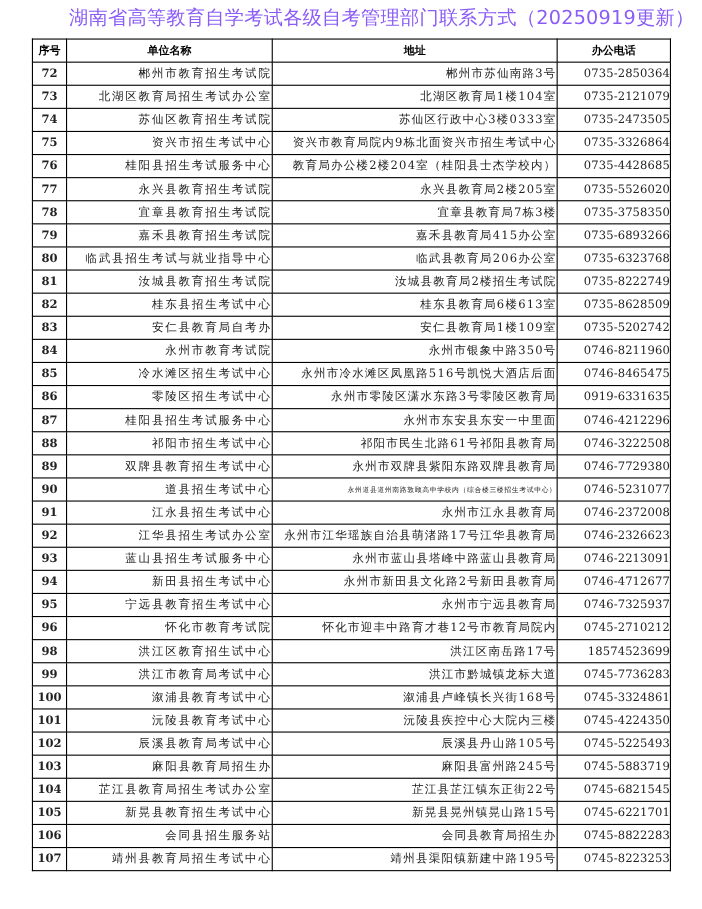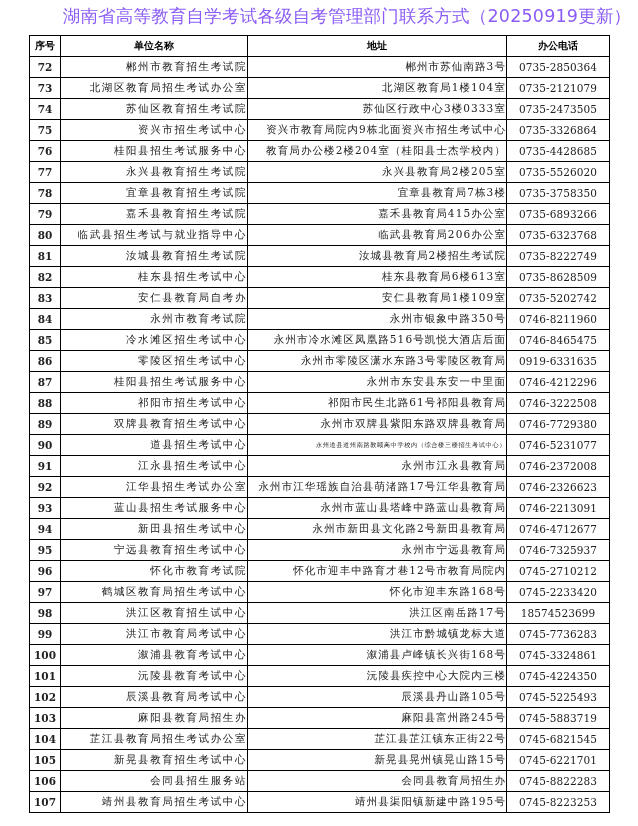--- a/index.html
+++ b/index.html
@@ -32,21 +32,21 @@
     font-weight: bold;
     font-size: 10px;
     color: #000000;
     text-align: center;
   }
   table.contacts td { height: 20px; font-size: 10.5px; }
   td.c-no { text-align: center; font-weight: bold; }
   td.c-name { text-align: right; padding-left: 3px; letter-spacing: 1.6px; }
   td.c-addr { text-align: right; padding-left: 3px; letter-spacing: 1.1px; }
   td.c-addr.small { font-size: 6.2px; letter-spacing: 0.6px; }
-  td.c-phone { text-align: center; letter-spacing: 0.1px; }
+  td.c-phone { text-align: right; letter-spacing: 0.1px; }
   col.w-no { width: 31px; }
   col.w-name { width: 187px; }
   col.w-addr { width: 259px; }
   col.w-phone { width: 103px; }
 </style>
 </head>
 <body>
 
 <div class="title">湖南省高等教育自学考试各级自考管理部门联系方式（20250919更新）</div>
 
@@ -210,26 +210,20 @@
         <td class="c-addr">永州市宁远县教育局</td>
         <td class="c-phone">0746-7325937</td>
       </tr>
       <tr>
         <td class="c-no">96</td>
         <td class="c-name">怀化市教育考试院</td>
         <td class="c-addr">怀化市迎丰中路育才巷12号市教育局院内</td>
         <td class="c-phone">0745-2710212</td>
       </tr>
       <tr>
-        <td class="c-no">97</td>
-        <td class="c-name">鹤城区教育局招生考试中心</td>
-        <td class="c-addr">怀化市迎丰东路168号</td>
-        <td class="c-phone">0745-2233420</td>
-      </tr>
-      <tr>
         <td class="c-no">98</td>
         <td class="c-name">洪江区教育招生试中心</td>
         <td class="c-addr">洪江区南岳路17号</td>
         <td class="c-phone">18574523699</td>
       </tr>
       <tr>
         <td class="c-no">99</td>
         <td class="c-name">洪江市教育局考试中心</td>
         <td class="c-addr">洪江市黔城镇龙标大道</td>
         <td class="c-phone">0745-7736283</td>

